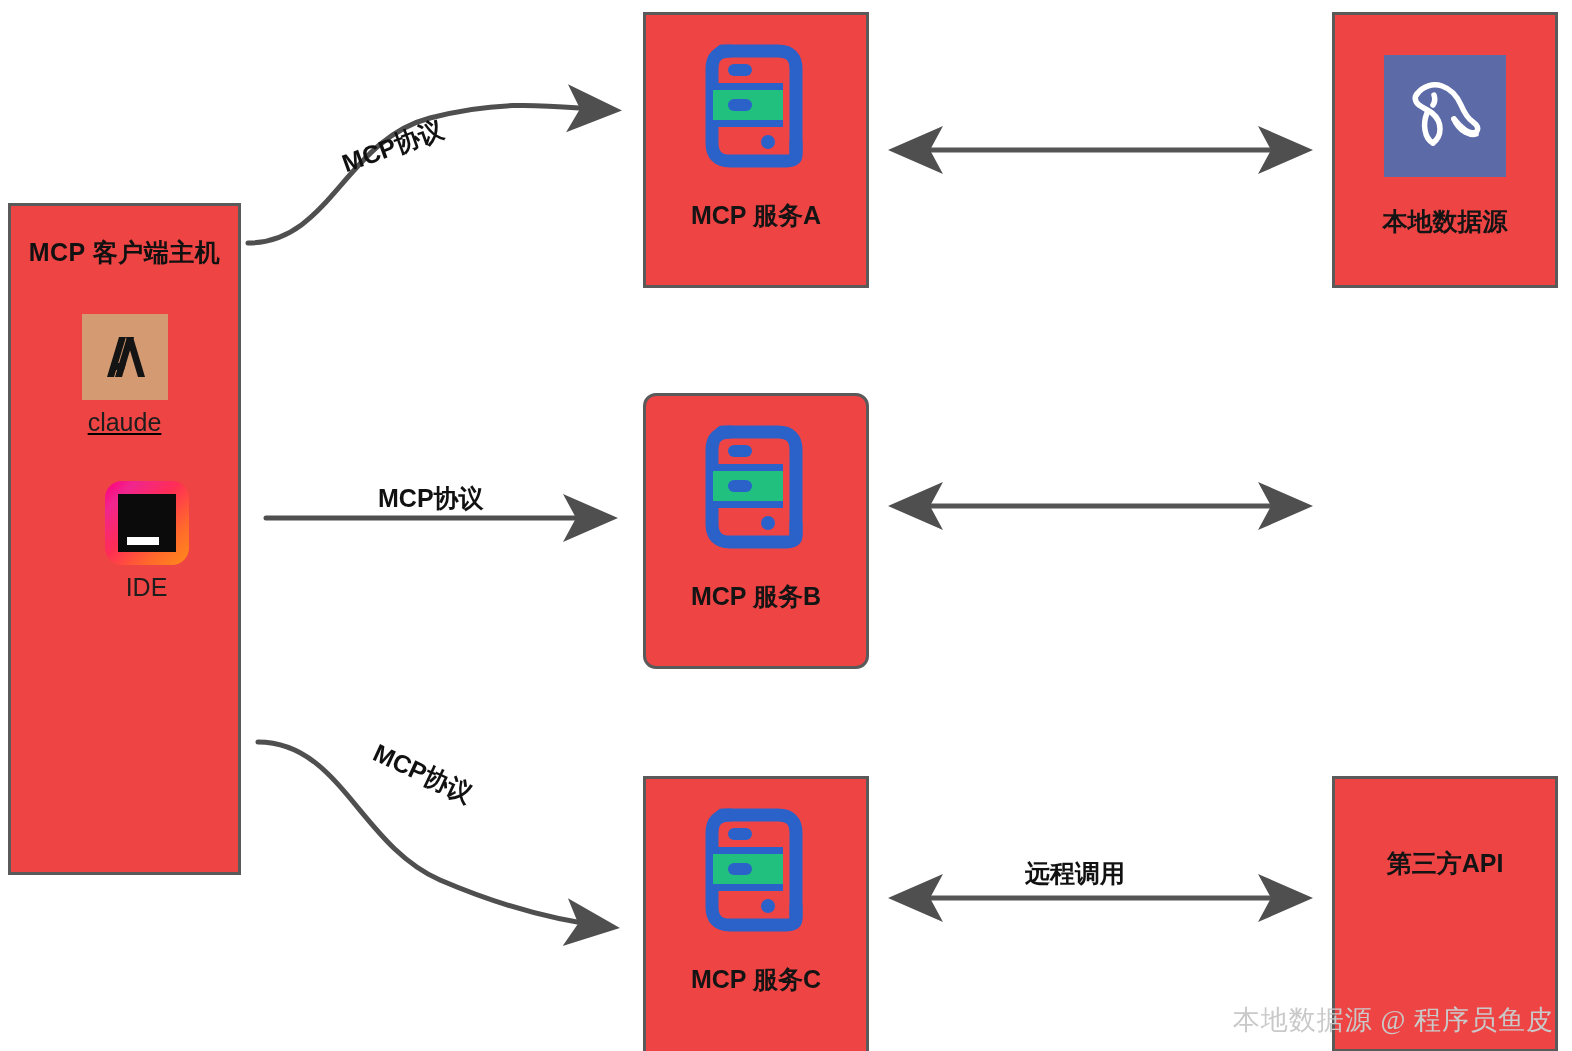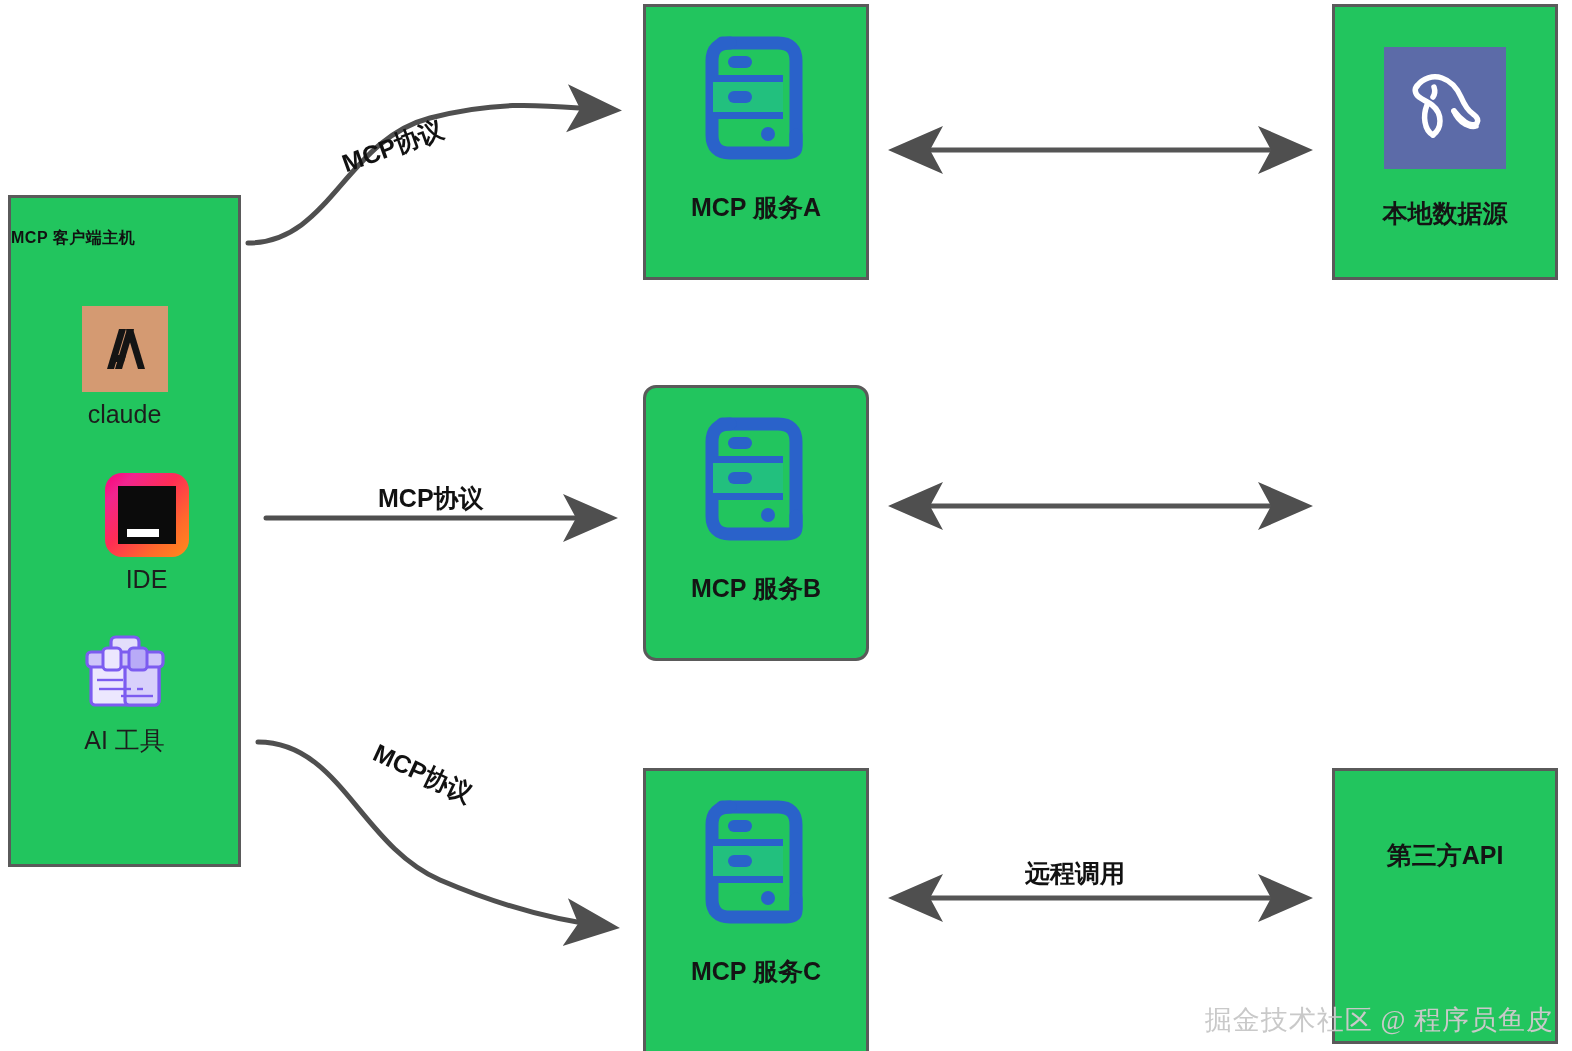--- a/index.html
+++ b/index.html
@@ -16,21 +16,22 @@
     height: 1051px;
     background: #ffffff;
     overflow: hidden;
   }
 
   
   .node-box {
     position: absolute;
     box-sizing: border-box;
     border: 3px solid #5a5a5a;
-    background: #22c55e;
+    background: #ef4444;
+    margin-top: 8px;
   }
   .node-inner {
     position: absolute;
     left: 0; right: 0;
     display: flex;
     flex-direction: column;
     align-items: center;
   }
   .node-label {
     font-weight: bold;
@@ -44,41 +45,42 @@
     left: 8px;
     top: 195px;
     width: 233px;
     height: 672px;
   }
   #client-title {
     position: absolute;
     top: 30px;
     left: 0;
     right: 0;
-    font-size: 16px;
+    text-align: center;
+    font-size: 25px;
     font-weight: bold;
     color: #111111;
     letter-spacing: .5px;
     white-space: nowrap;
   }
   .client-item {
     position: absolute;
     left: 0;
     right: 0;
     display: flex;
     flex-direction: column;
     align-items: center;
   }
   .client-item .cap {
     margin-top: 8px;
     font-size: 25px;
     color: #1d1d1d;
     white-space: nowrap;
   }
-  #item-claude { top: 108px; }
+  #item-claude { top: 108px; text-decoration: underline; }
   #item-ide    { top: 275px; padding-left: 44px; }
   #item-tools  { top: 432px; }
 
   
   .claude-logo {
     width: 86px;
     height: 86px;
     background: #d49a72;
     display: flex;
     align-items: center;
@@ -239,42 +241,20 @@
       <div class="cap">claude</div>
     </div>
 
     <div class="client-item" id="item-ide">
       <div class="ide-logo">
         <div class="ide-bar"></div>
       </div>
       <div class="cap">IDE</div>
     </div>
 
-    <div class="client-item" id="item-tools">
-      <div>
-        <svg width="96" height="82" viewBox="0 0 96 82" xmlns="http://www.w3.org/2000/svg">
-
-          <path d="M34 22 L34 12 Q34 7 39 7 L57 7 Q62 7 62 12 L62 22" fill="#e3ddfb" stroke="#7c5cf0" stroke-width="3.2" stroke-linejoin="round"></path>
-
-          <rect x="14" y="33" width="68" height="42" rx="4" fill="#ece7fe" stroke="#7c5cf0" stroke-width="3.2"></rect>
-          <rect x="48" y="33" width="34" height="42" rx="4" fill="#d8d0fb" stroke="#7c5cf0" stroke-width="3.2"></rect>
-
-          <rect x="10" y="22" width="76" height="15" rx="4" fill="#cfc5fa" stroke="#7c5cf0" stroke-width="3.2"></rect>
-
-          <rect x="26" y="18" width="18" height="22" rx="4" fill="#ece7fe" stroke="#7c5cf0" stroke-width="3"></rect>
-          <rect x="52" y="18" width="18" height="22" rx="4" fill="#b8aaf7" stroke="#7c5cf0" stroke-width="3"></rect>
-
-          <line x1="20" y1="50" x2="46" y2="50" stroke="#7c5cf0" stroke-width="2.4"></line>
-          <line x1="22" y1="59" x2="54" y2="59" stroke="#7c5cf0" stroke-width="2.4"></line>
-          <line x1="60" y1="59" x2="66" y2="59" stroke="#7c5cf0" stroke-width="2.4"></line>
-          <line x1="44" y1="66" x2="76" y2="66" stroke="#7c5cf0" stroke-width="2.4"></line>
-        </svg>
-      </div>
-      <div class="cap">AI 工具</div>
-    </div>
   </div>
 
   <div class="node-box" id="srv-a">
     <div class="node-inner srv-inner">
       <div>
         <svg width="112" height="126" viewBox="0 0 112 126" xmlns="http://www.w3.org/2000/svg">
           <path d="M22 8 H78 Q96 8 96 26 V110" fill="none" stroke="#2a62ca" stroke-width="13" stroke-linecap="round"></path>
           <path d="M96 100 V112 Q96 118 86 118 H30 Q12 118 12 100 V26 Q12 8 30 8" fill="none" stroke="#2a62ca" stroke-width="13" stroke-linecap="round" stroke-linejoin="round"></path>
           <rect x="13" y="47" width="70" height="30" fill="#22c07e"></rect>
           <rect x="13" y="40" width="70" height="7" fill="#2a62ca"></rect>
@@ -344,15 +324,15 @@
     </div>
   </div>
 
 
   <div class="node-box" id="res-c">
     <div class="node-inner res-inner">
       <div class="node-label">第三方API</div>
     </div>
   </div>
 
-  <div id="watermark">掘金技术社区 @ 程序员鱼皮</div>
+  <div id="watermark">本地数据源 @ 程序员鱼皮</div>
 
 </div>
 
 </body></html>

